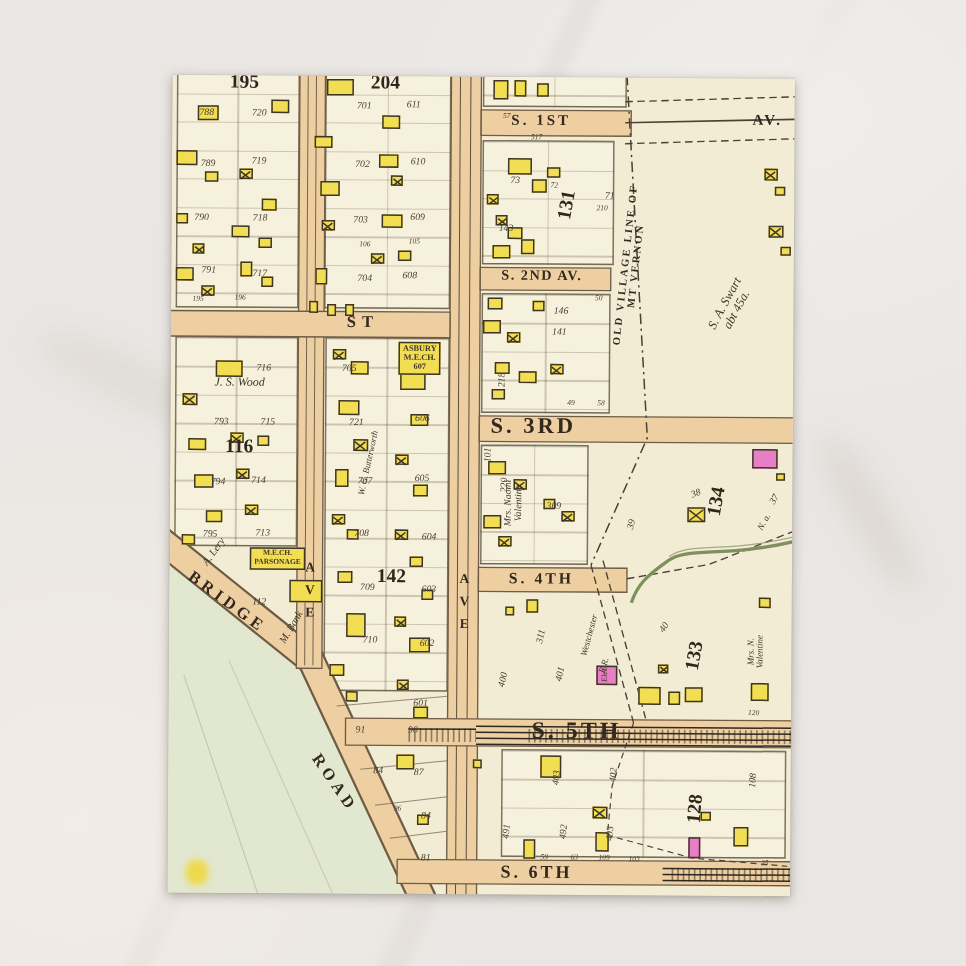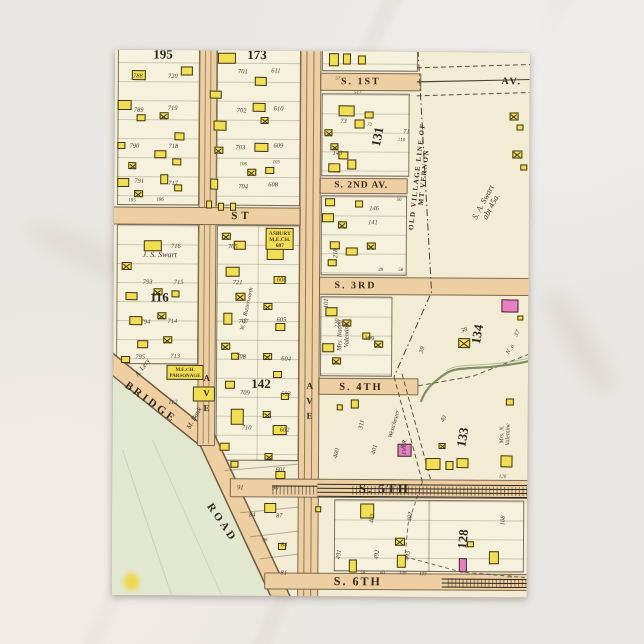--- a/index.html
+++ b/index.html
@@ -262,38 +262,38 @@
       <div class="bldg xm" style="left: 395px; top: 60px; width: 9px; height: 8px;"></div>
       <div class="bldg" style="left: 402px; top: 72px; width: 7px; height: 6px;"></div>
       <div class="bldg xm" style="left: 398px; top: 98px; width: 10px; height: 8px;"></div>
       <div class="bldg" style="left: 406px; top: 112px; width: 7px; height: 6px;"></div>
     </div>
   <div class="layer" id="labels">
       <div class="lbl st" style="left: 128px; top: 165px; font-size: 11px; letter-spacing: 4px; transform: translate(-50%, -50%) rotate(0deg);">ST</div>
       <div class="lbl st" style="left: 246px; top: 30px; font-size: 10px; letter-spacing: 2px; transform: translate(-50%, -50%) rotate(0deg);">S. 1ST</div>
       <div class="lbl st" style="left: 397px; top: 29px; font-size: 10px; letter-spacing: 2px; transform: translate(-50%, -50%) rotate(0deg);">AV.</div>
       <div class="lbl st" style="left: 247px; top: 134px; font-size: 9.5px; letter-spacing: 1px; transform: translate(-50%, -50%) rotate(0deg);">S. 2ND AV.</div>
-      <div class="lbl st" style="left: 242px; top: 234px; font-size: 10px; letter-spacing: 2px; transform: translate(-50%, -50%) rotate(0deg);">S. 3RD</div>
+      <div class="lbl st" style="left: 242px; top: 234px; font-size: 15px; letter-spacing: 2px; transform: translate(-50%, -50%) rotate(0deg);">S. 3RD</div>
       <div class="lbl st" style="left: 248px; top: 335px; font-size: 10.5px; letter-spacing: 2px; transform: translate(-50%, -50%) rotate(0deg);">S. 4TH</div>
-      <div class="lbl st" style="left: 272px; top: 437px; font-size: 13px; letter-spacing: 2px; transform: translate(-50%, -50%) rotate(0deg);">S. 5TH</div>
+      <div class="lbl st" style="left: 272px; top: 437px; font-size: 16px; letter-spacing: 2px; transform: translate(-50%, -50%) rotate(0deg);">S. 5TH</div>
       <div class="lbl st" style="left: 246px; top: 530px; font-size: 12px; letter-spacing: 2px; transform: translate(-50%, -50%) rotate(0deg);">S. 6TH</div>
       <div class="lbl st vert" style="left: 93px; top: 345px; font-size: 9px; transform: translate(-50%, -50%) rotate(0deg);">AVE</div>
       <div class="lbl st vert" style="left: 196px; top: 352px; font-size: 9px; transform: translate(-50%, -50%) rotate(0deg);">AVE</div>
       <div class="lbl st" style="left: 38px; top: 352px; font-size: 11px; letter-spacing: 3px; transform: translate(-50%, -50%) rotate(36deg);">BRIDGE</div>
       <div class="lbl st" style="left: 110px; top: 472px; font-size: 11px; letter-spacing: 3px; transform: translate(-50%, -50%) rotate(55deg);">ROAD</div>
       <div class="lbl st" style="left: 307px; top: 125px; font-size: 7px; letter-spacing: 1.5px; transform: translate(-50%, -50%) rotate(-84deg);">OLD VILLAGE LINE OF MT VERNON</div>
       <div class="lbl blk" style="left: 48px; top: 4px; font-size: 13px; transform: translate(-50%, -50%) rotate(0deg);">195</div>
-      <div class="lbl blk" style="left: 142px; top: 4px; font-size: 13px; transform: translate(-50%, -50%) rotate(0deg);">173</div>
+      <div class="lbl blk" style="left: 142px; top: 4px; font-size: 13px; transform: translate(-50%, -50%) rotate(0deg);">204</div>
       <div class="lbl blk" style="left: 46px; top: 247px; font-size: 13px; transform: translate(-50%, -50%) rotate(0deg);">116</div>
       <div class="lbl blk" style="left: 148px; top: 333px; font-size: 13px; transform: translate(-50%, -50%) rotate(0deg);">142</div>
       <div class="lbl blk" style="left: 263px; top: 85px; font-size: 13px; transform: translate(-50%, -50%) rotate(-80deg);">131</div>
       <div class="lbl blk" style="left: 364px; top: 282px; font-size: 13px; transform: translate(-50%, -50%) rotate(-80deg);">134</div>
       <div class="lbl blk" style="left: 350px; top: 385px; font-size: 13px; transform: translate(-50%, -50%) rotate(-80deg);">133</div>
       <div class="lbl blk" style="left: 351px; top: 487px; font-size: 13px; transform: translate(-50%, -50%) rotate(-85deg);">128</div>
-      <div class="lbl own" style="left: 46px; top: 205px; font-size: 8px; transform: translate(-50%, -50%) rotate(0deg);">J. S. Swart</div>
+      <div class="lbl own" style="left: 46px; top: 205px; font-size: 8px; transform: translate(-50%, -50%) rotate(0deg);">J. S. Wood</div>
       <div class="lbl own boxed" style="left: 166px; top: 188px; font-size: 5.5px; transform: translate(-50%, -50%) rotate(0deg);">ASBURY
 M.E.CH.
 607</div>
       <div class="lbl own boxed" style="left: 72px; top: 322px; font-size: 5px; transform: translate(-50%, -50%) rotate(0deg);">M.E.CH.
 PARSONAGE</div>
       <div class="lbl own" style="left: 30px; top: 318px; font-size: 7px; transform: translate(-50%, -50%) rotate(-55deg);">A. Lery</div>
       <div class="lbl own" style="left: 82px; top: 368px; font-size: 7px; transform: translate(-50%, -50%) rotate(-60deg);">M. Bank</div>
       <div class="lbl own" style="left: 60px; top: 352px; font-size: 6.5px; transform: translate(-50%, -50%) rotate(0deg);">112</div>
       <div class="lbl own" style="left: 133px; top: 258px; font-size: 6px; transform: translate(-50%, -50%) rotate(-78deg);">W. G. Butterworth</div>
       <div class="lbl own" style="left: 230px; top: 284px; font-size: 6.5px; transform: translate(-50%, -50%) rotate(-90deg);">Mrs. Naomi

